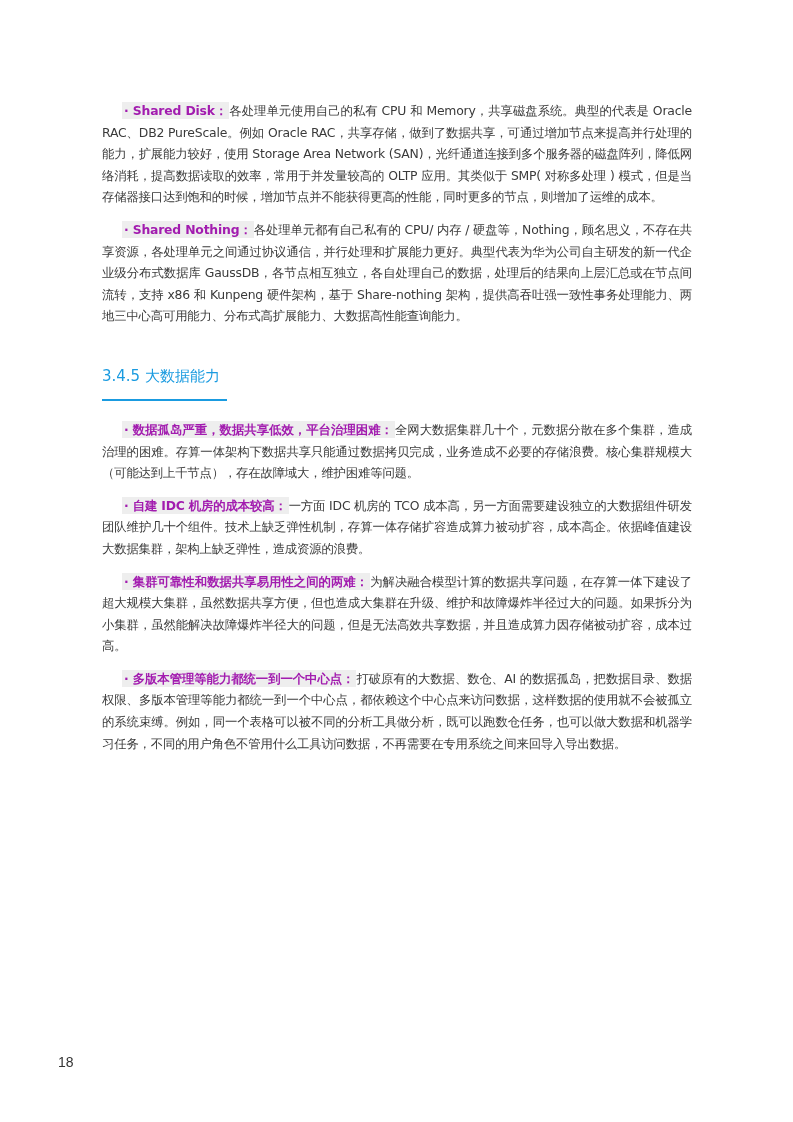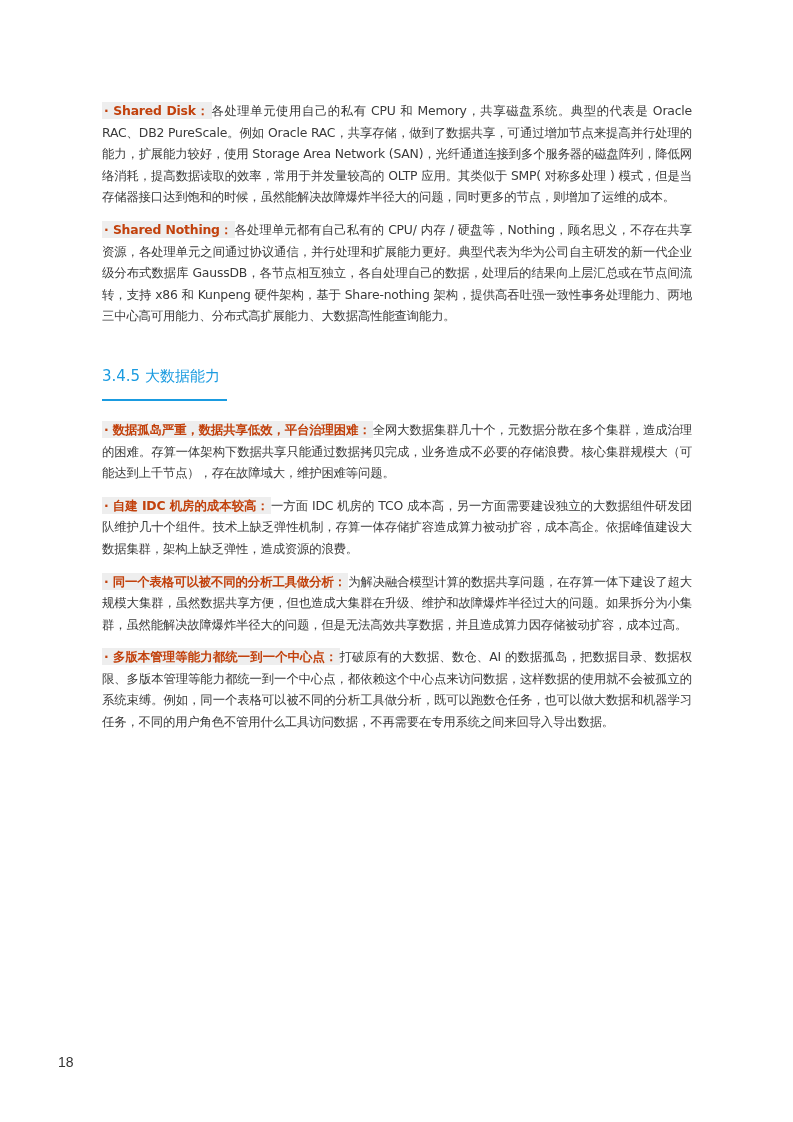--- a/index.html
+++ b/index.html
@@ -24,22 +24,23 @@
     .para {
       font-size: 12.4px;
       line-height: 21.6px;
       margin: 0 0 11px 0;
       text-align: justify;
       letter-spacing: -0.2px;
     }
     .label {
       background: #eeeeee;
       font-weight: bold;
-      color: #c2410c;
+      color: #a21caf;
       padding: 1px 2px 1px 2px;
+      margin-left: 20px;
     }
     .section-heading {
       margin-top: 38px;
       margin-bottom: 0;
       font-size: 15px;
       font-weight: normal;
       color: #1a9be0;
       line-height: 22px;
     }
     .heading-rule {
@@ -57,41 +58,41 @@
       font-size: 14px;
       color: #333333;
     }
   </style>
 </head>
 <body>
 
 <div class="page">
 
   <p class="para">
-    <span class="label">· Shared Disk：</span><span>各处理单元使用自己的私有 CPU 和 Memory，共享磁盘系统。典型的代表是 Oracle RAC、DB2 PureScale。例如 Oracle RAC，共享存储，做到了数据共享，可通过增加节点来提高并行处理的能力，扩展能力较好，使用 Storage Area Network (SAN)，光纤通道连接到多个服务器的磁盘阵列，降低网络消耗，提高数据读取的效率，常用于并发量较高的 OLTP 应用。其类似于 SMP( 对称多处理 ) 模式，但是当存储器接口达到饱和的时候，虽然能解决故障爆炸半径大的问题，同时更多的节点，则增加了运维的成本。</span>
+    <span class="label">· Shared Disk：</span><span>各处理单元使用自己的私有 CPU 和 Memory，共享磁盘系统。典型的代表是 Oracle RAC、DB2 PureScale。例如 Oracle RAC，共享存储，做到了数据共享，可通过增加节点来提高并行处理的能力，扩展能力较好，使用 Storage Area Network (SAN)，光纤通道连接到多个服务器的磁盘阵列，降低网络消耗，提高数据读取的效率，常用于并发量较高的 OLTP 应用。其类似于 SMP( 对称多处理 ) 模式，但是当存储器接口达到饱和的时候，增加节点并不能获得更高的性能，同时更多的节点，则增加了运维的成本。</span>
   </p>
 
   <p class="para">
     <span class="label">· Shared Nothing：</span><span>各处理单元都有自己私有的 CPU/ 内存 / 硬盘等，Nothing，顾名思义，不存在共享资源，各处理单元之间通过协议通信，并行处理和扩展能力更好。典型代表为华为公司自主研发的新一代企业级分布式数据库 GaussDB，各节点相互独立，各自处理自己的数据，处理后的结果向上层汇总或在节点间流转，支持 x86 和 Kunpeng 硬件架构，基于 Share-nothing 架构，提供高吞吐强一致性事务处理能力、两地三中心高可用能力、分布式高扩展能力、大数据高性能查询能力。</span>
   </p>
 
   <h2 class="section-heading">3.4.5  大数据能力</h2>
   <div class="heading-rule"></div>
 
 
   <p class="para">
     <span class="label">· 数据孤岛严重，数据共享低效，平台治理困难：</span><span>全网大数据集群几十个，元数据分散在多个集群，造成治理的困难。存算一体架构下数据共享只能通过数据拷贝完成，业务造成不必要的存储浪费。核心集群规模大（可能达到上千节点），存在故障域大，维护困难等问题。</span>
   </p>
 
   <p class="para">
     <span class="label">· 自建 IDC 机房的成本较高：</span><span>一方面 IDC 机房的 TCO 成本高，另一方面需要建设独立的大数据组件研发团队维护几十个组件。技术上缺乏弹性机制，存算一体存储扩容造成算力被动扩容，成本高企。依据峰值建设大数据集群，架构上缺乏弹性，造成资源的浪费。</span>
   </p>
 
   <p class="para">
-    <span class="label">· 同一个表格可以被不同的分析工具做分析：</span><span>为解决融合模型计算的数据共享问题，在存算一体下建设了超大规模大集群，虽然数据共享方便，但也造成大集群在升级、维护和故障爆炸半径过大的问题。如果拆分为小集群，虽然能解决故障爆炸半径大的问题，但是无法高效共享数据，并且造成算力因存储被动扩容，成本过高。</span>
+    <span class="label">· 集群可靠性和数据共享易用性之间的两难：</span><span>为解决融合模型计算的数据共享问题，在存算一体下建设了超大规模大集群，虽然数据共享方便，但也造成大集群在升级、维护和故障爆炸半径过大的问题。如果拆分为小集群，虽然能解决故障爆炸半径大的问题，但是无法高效共享数据，并且造成算力因存储被动扩容，成本过高。</span>
   </p>
 
 
   <p class="para">
     <span class="label">· 多版本管理等能力都统一到一个中心点：</span><span>打破原有的大数据、数仓、AI 的数据孤岛，把数据目录、数据权限、多版本管理等能力都统一到一个中心点，都依赖这个中心点来访问数据，这样数据的使用就不会被孤立的系统束缚。例如，同一个表格可以被不同的分析工具做分析，既可以跑数仓任务，也可以做大数据和机器学习任务，不同的用户角色不管用什么工具访问数据，不再需要在专用系统之间来回导入导出数据。</span>
   </p>
 
 
 </div>
 

